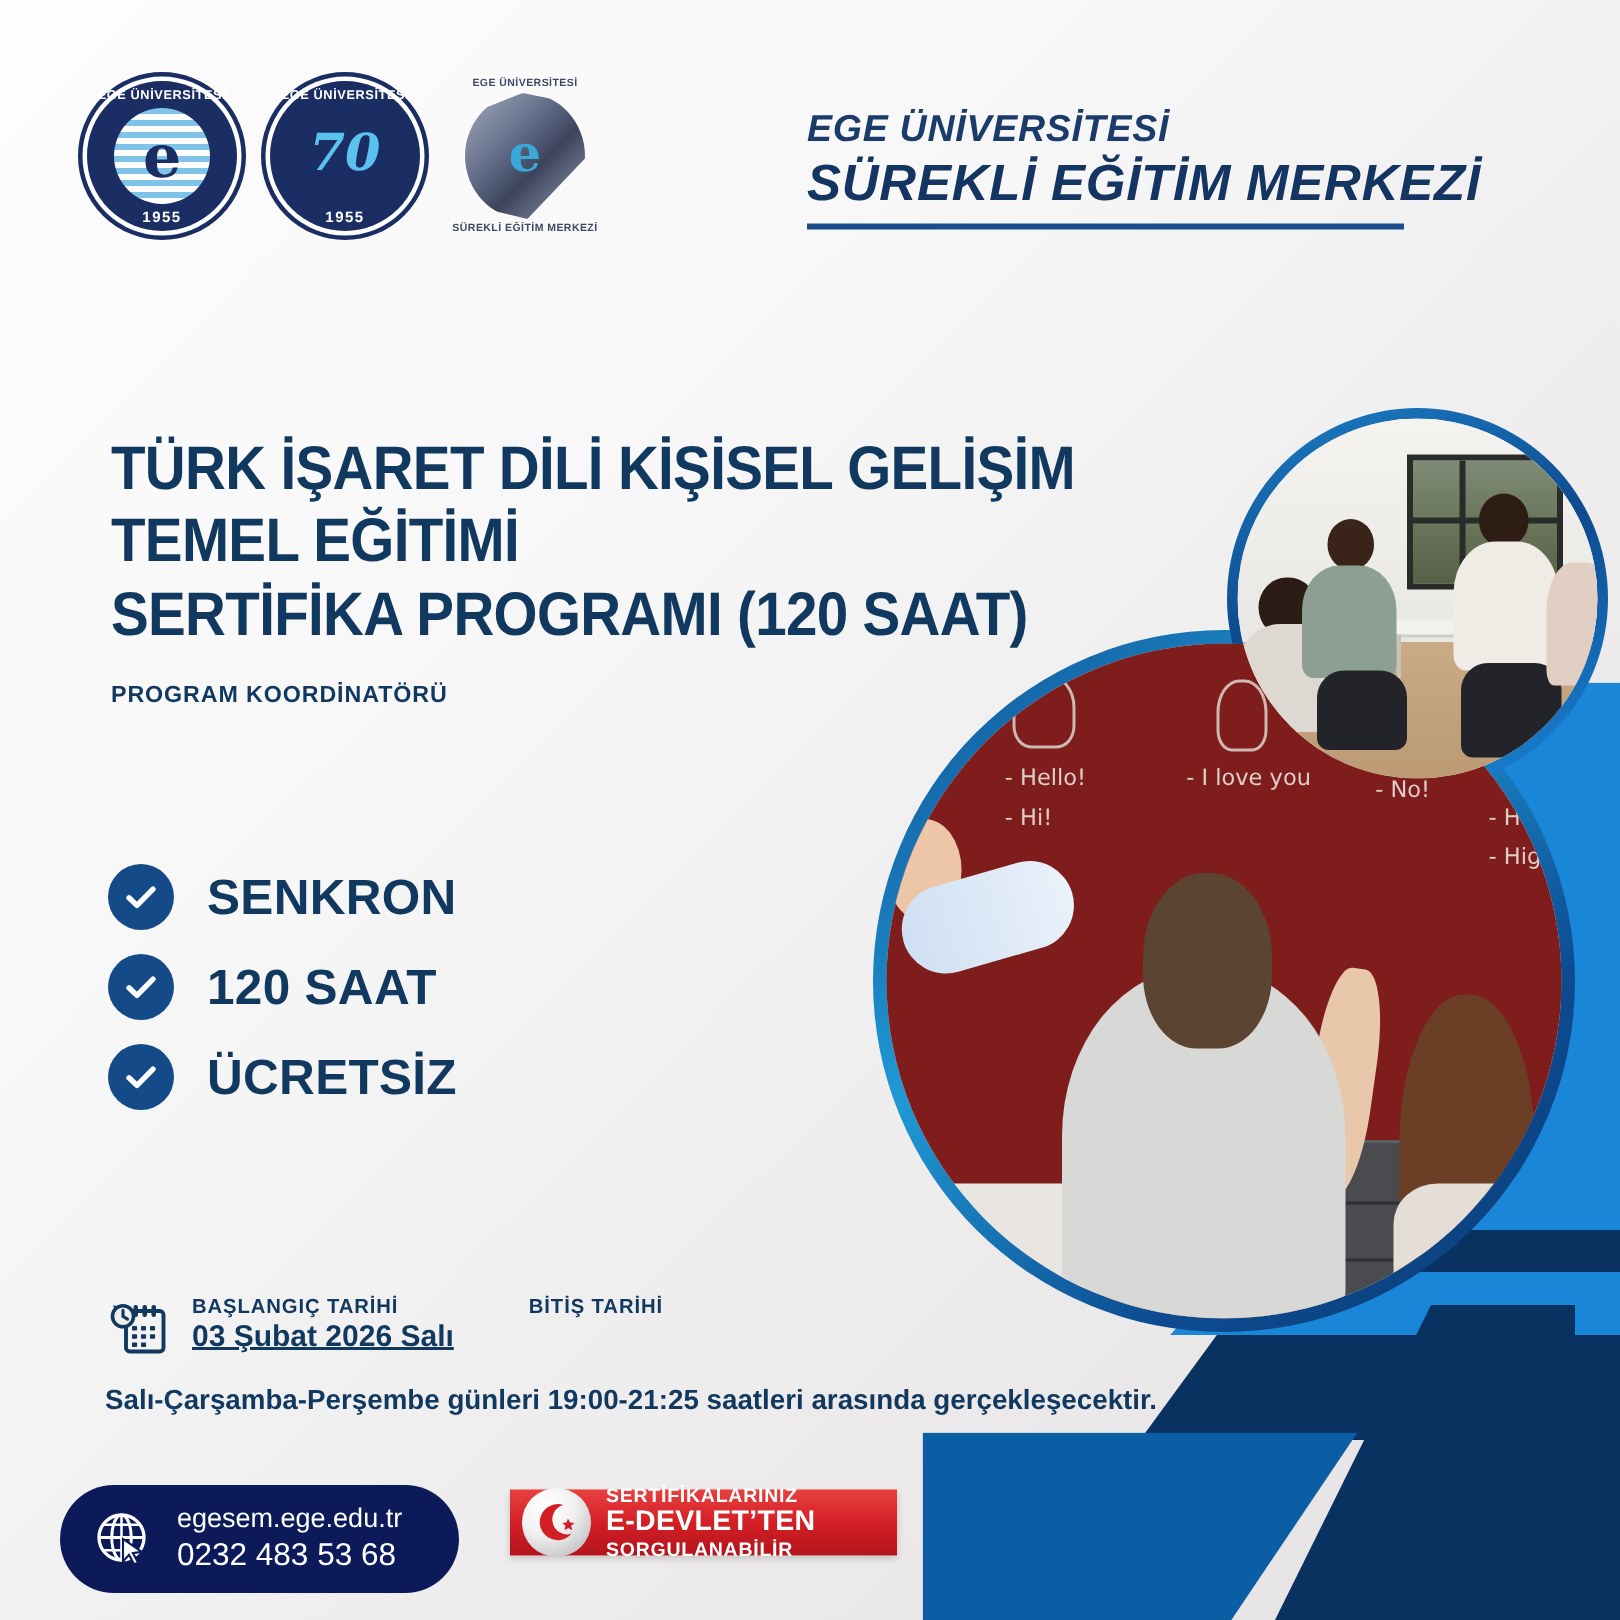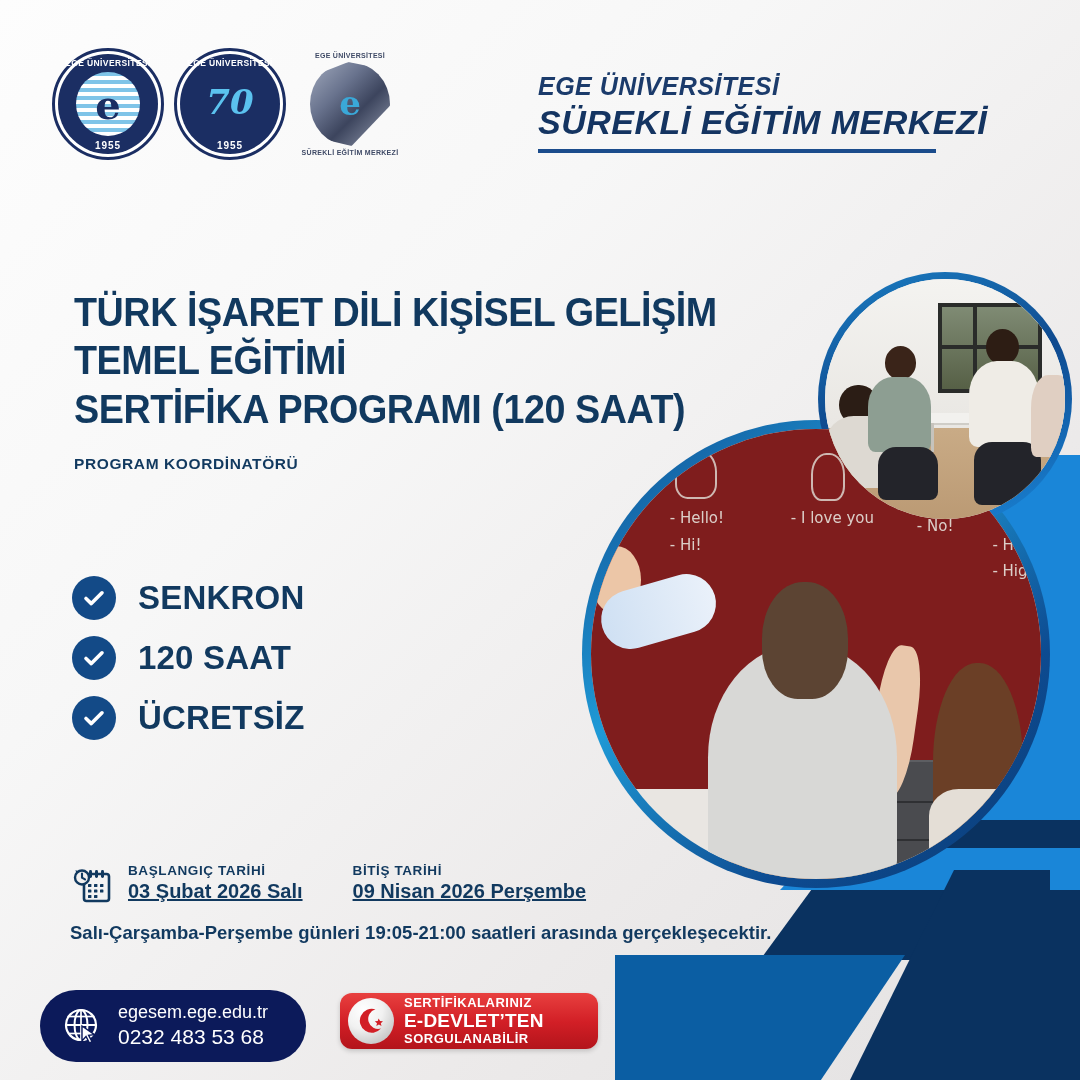--- a/index.html
+++ b/index.html
@@ -309,21 +309,21 @@
     display: flex; align-items: center; gap: 14px; padding: 0 20px;
     box-sizing: border-box;
   }
   .globe-icon { width: 44px; height: 44px; flex: none; }
   .contact-lines { color: #fff; line-height: 1.28; }
   .contact-url { font-size: 18px; text-align: right; }
   .contact-tel { font-size: 21px; }
 
   .edevlet {
     position: absolute; left: 340px; top: 993px; z-index: 20;
-    width: 258px; height: 56px; border-radius: 12px;
+    width: 258px; height: 44px; border-radius: 0;
     background: linear-gradient(180deg,#e8403f 0%, #d21f26 52%, #b3141b 100%);
     display: flex; align-items: center; gap: 10px; padding-left: 8px;
     box-sizing: border-box;
     box-shadow: 0 2px 5px rgba(0,0,0,.18);
   }
   .edevlet-seal {
     width: 46px; height: 46px; border-radius: 50%; flex: none;
     background: radial-gradient(circle at 34% 26%, #ffffff 0%, #f1f1f1 42%, #c9c9c9 78%, #ededed 100%);
     display: flex; align-items: center; justify-content: center;
     position: relative;
@@ -486,26 +486,25 @@
         <path d="M6.5 8.3 L5.4 5.2 L8.6 5.9" fill="#11395f"></path>
       </svg>
     </span>
     <div class="date-cols">
       <div>
         <div class="date-label">BAŞLANGIÇ TARİHİ</div>
         <div class="date-value">03 Şubat 2026 Salı</div>
       </div>
       <div>
         <div class="date-label">BİTİŞ TARİHİ</div>
-        <div class="date-value">09 Nisan 2026 Perşembe</div>
       </div>
     </div>
   </div>
 
-  <div class="schedule">Salı-Çarşamba-Perşembe günleri 19:05-21:00 saatleri arasında gerçekleşecektir.</div>
+  <div class="schedule">Salı-Çarşamba-Perşembe günleri 19:00-21:25 saatleri arasında gerçekleşecektir.</div>
 
   <div class="contact-pill">
     <span class="globe-icon">
       <svg width="44" height="44" viewBox="0 0 44 44" aria-hidden="true">
         <circle cx="21" cy="21" r="15" fill="none" stroke="#ffffff" stroke-width="2.2"></circle>
         <ellipse cx="21" cy="21" rx="6.5" ry="15" fill="none" stroke="#ffffff" stroke-width="2"></ellipse>
         <line x1="6" y1="21" x2="36" y2="21" stroke="#ffffff" stroke-width="2"></line>
         <line x1="9" y1="12.5" x2="33" y2="12.5" stroke="#ffffff" stroke-width="1.7"></line>
         <line x1="9" y1="29.5" x2="33" y2="29.5" stroke="#ffffff" stroke-width="1.7"></line>
         <line x1="21" y1="6" x2="21" y2="36" stroke="#ffffff" stroke-width="1.7"></line>

